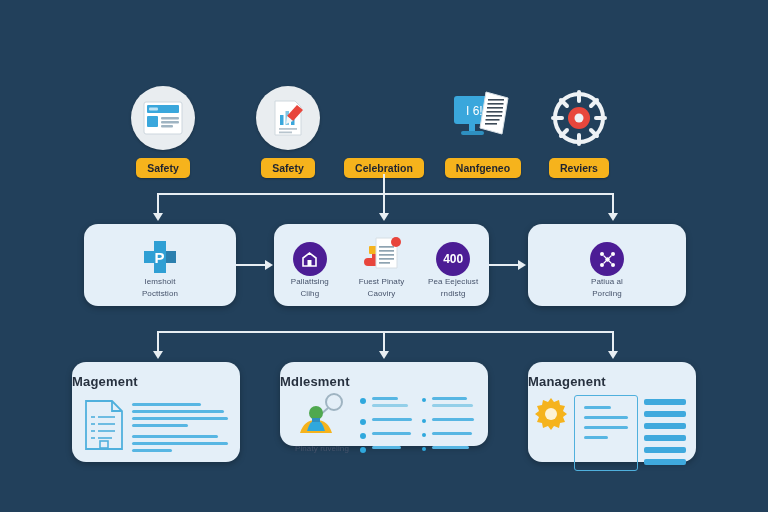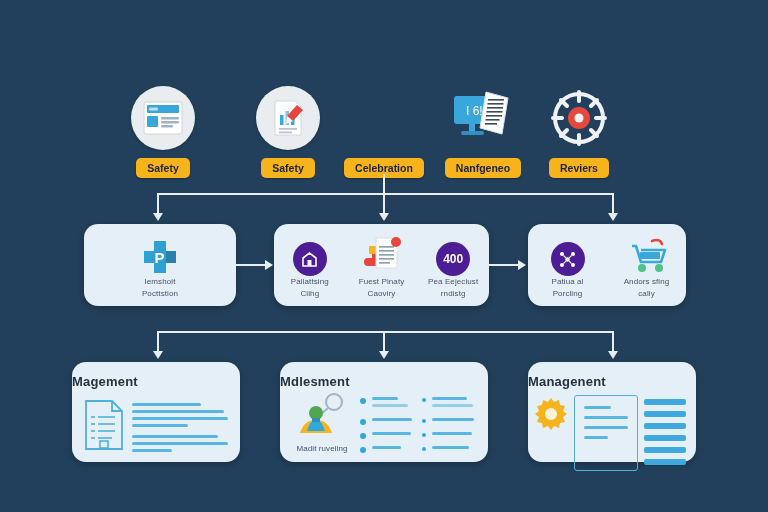--- a/index.html
+++ b/index.html
@@ -258,35 +258,20 @@
                 <line x1="14.5" y1="14.5" x2="12" y2="12"></line>
             </g>
           </svg>
         </div>
       </div>
       <div class="mid-lbl">
         <div>Patiua al</div>
         <div>Porcling</div>
       </div>
     </div>
-    <div class="mid-item">
-      <div class="mid-ico">
-        <svg width="42" height="40" viewBox="0 0 42 40">
-          <path d="M6 10 h4 l5 16 h20 l4 -12 h-24" fill="none" stroke="#3aa7dc" stroke-width="2.6" stroke-linejoin="round"></path>
-          <rect x="14" y="16" width="20" height="7" rx="1" fill="#3aa7dc"></rect>
-          <path d="M26 5 q8 -3 10 3" fill="none" stroke="#e8453c" stroke-width="2.6" stroke-linecap="round"></path>
-          <circle cx="16" cy="32" r="4" fill="#4fc08a"></circle>
-          <circle cx="33" cy="32" r="4" fill="#4fc08a"></circle>
-        </svg>
-      </div>
-      <div class="mid-lbl">
-        <div>Andors sfing</div>
-        <div>caliy</div>
-      </div>
-    </div>
   </div>
 
   <div class="conn conn-h" style="left:236px;top:264px;width:30px;"></div>
   <div class="arrowhead-r" style="left:265px;top:260px;"></div>
   <div class="conn conn-h" style="left:489px;top:264px;width:30px;"></div>
   <div class="arrowhead-r" style="left:518px;top:260px;"></div>
 
   <div class="conn conn-h" style="left:157px;top:331px;width:455px;"></div>
   <div class="conn conn-v" style="left:157px;top:331px;height:22px;"></div>
   <div class="conn conn-v" style="left:383px;top:331px;height:22px;"></div>
@@ -320,33 +305,33 @@
         <div class="ln" style="width:96%"></div>
         <div class="ln" style="width:100%"></div>
         <div class="ln" style="width:58%"></div>
         <div class="ln" style="width:90%;margin-top:8px"></div>
         <div class="ln" style="width:100%"></div>
         <div class="ln" style="width:42%"></div>
       </div>
     </div>
   </div>
 
-  <div class="card" style="left:280px;top:362px;width:208px;height:100px;">
+  <div class="card" style="left:280px;top:362px;width:208px;height:84px;">
     <div class="bot-title">Mdlesment</div>
     <div class="bot-body" style="padding-top:4px;">
       <div style="flex:none;width:60px;text-align:center;">
         <svg width="56" height="46" viewBox="0 0 56 46">
           <circle cx="40" cy="9" r="8" fill="none" stroke="#9fb4c2" stroke-width="2"></circle>
           <line x1="34" y1="15" x2="26" y2="22" stroke="#9fb4c2" stroke-width="2"></line>
           <path d="M6 40 q4 -13 16 -13 q12 0 16 13 Z" fill="#f5b31d"></path>
           <path d="M13 38 q3 -11 9 -11 q6 0 9 11 Z" fill="#2fa8dd"></path>
           <circle cx="22" cy="20" r="7" fill="#4fa84f"></circle>
           <rect x="18" y="25" width="8" height="4" fill="#2f8fc0"></rect>
         </svg>
-        <div class="mid-lbl" style="margin-top:0;">Madit ruveling</div>
+        <div class="mid-lbl" style="margin-top:0;">Pinaty ruveling</div>
       </div>
       <div class="blist" style="flex:1;padding-top:4px;">
         <div class="brow">
             <span class="bullet"></span>
             <div style="flex:1">
               <div class="ln" style="width:62%"></div>
               <div class="ln pale" style="width:86%"></div>
             </div>
           </div>
         <div class="brow">

